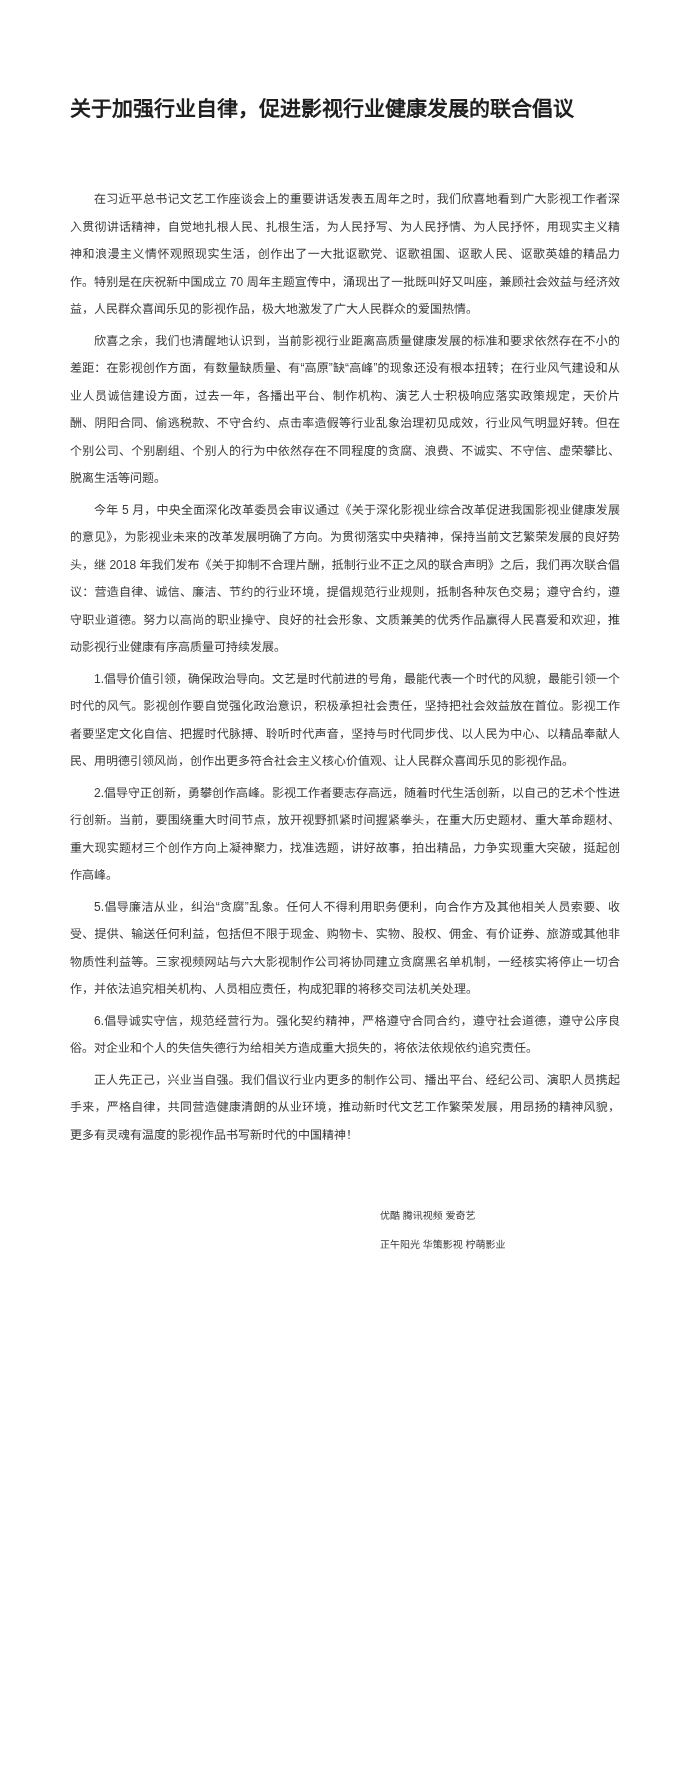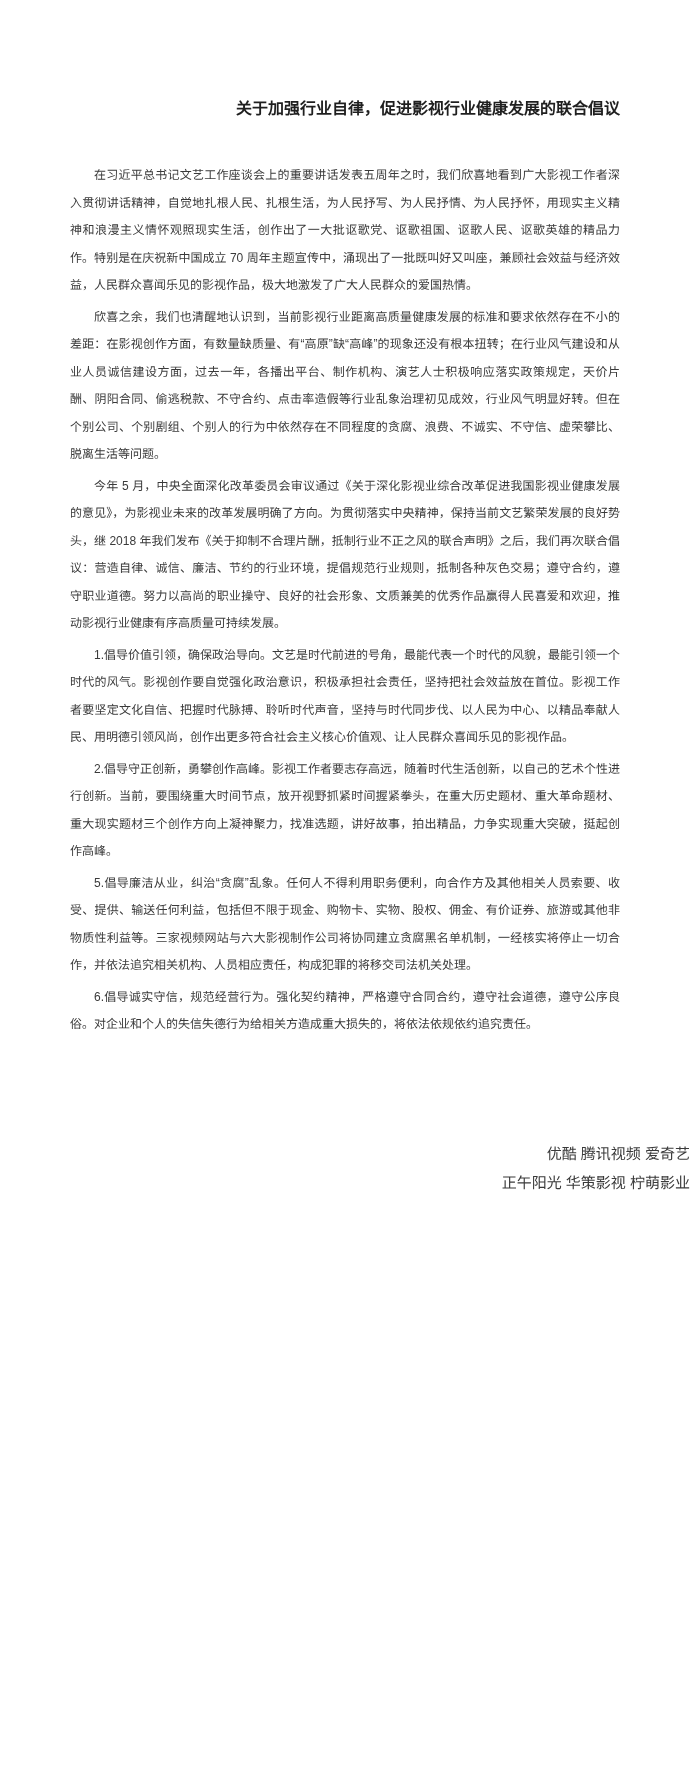--- a/index.html
+++ b/index.html
@@ -10,59 +10,60 @@
   .doc {
     position: relative;
     width: 690px;
     min-height: 1778px;
     box-sizing: border-box;
     padding: 95px 70px 70px 70px;
     background: #ffffff;
     font-family: "Liberation Sans", sans-serif;
   }
   .title {
-    font-size: 16px;
+    font-size: 21px;
     font-weight: 700;
-    text-align: right;
+    text-align: left;
     color: #1f1f1f;
     line-height: 27px;
-    margin: 0 0 40px 0;
+    margin: 0 0 64px 0;
   }
   .content p {
     font-size: 12px;
     line-height: 27.5px;
     color: #3a3a3a;
     text-align: justify;
     text-indent: 2em;
     margin: 0 0 4px 0;
   }
   .signatures {
-    margin: 100px 0 0 310px;
+    margin: 52px 0 0 310px;
     width: 310px;
-    text-align: right;
-    font-size: 15px;
+    text-align: left;
+    font-size: 10px;
     line-height: 29px;
     color: #3a3a3a;
   }
   .sig-line { white-space: nowrap; }
 </style>
 </head>
 <body>
 
 <div class="doc">
   <h1 class="title">关于加强行业自律，促进影视行业健康发展的联合倡议</h1>
 
   <div class="content">
     <p>在习近平总书记文艺工作座谈会上的重要讲话发表五周年之时，我们欣喜地看到广大影视工作者深入贯彻讲话精神，自觉地扎根人民、扎根生活，为人民抒写、为人民抒情、为人民抒怀，用现实主义精神和浪漫主义情怀观照现实生活，创作出了一大批讴歌党、讴歌祖国、讴歌人民、讴歌英雄的精品力作。特别是在庆祝新中国成立 70 周年主题宣传中，涌现出了一批既叫好又叫座，兼顾社会效益与经济效益，人民群众喜闻乐见的影视作品，极大地激发了广大人民群众的爱国热情。</p>
     <p>欣喜之余，我们也清醒地认识到，当前影视行业距离高质量健康发展的标准和要求依然存在不小的差距：在影视创作方面，有数量缺质量、有“高原”缺“高峰”的现象还没有根本扭转；在行业风气建设和从业人员诚信建设方面，过去一年，各播出平台、制作机构、演艺人士积极响应落实政策规定，天价片酬、阴阳合同、偷逃税款、不守合约、点击率造假等行业乱象治理初见成效，行业风气明显好转。但在个别公司、个别剧组、个别人的行为中依然存在不同程度的贪腐、浪费、不诚实、不守信、虚荣攀比、脱离生活等问题。</p>
     <p>今年 5 月，中央全面深化改革委员会审议通过《关于深化影视业综合改革促进我国影视业健康发展的意见》，为影视业未来的改革发展明确了方向。为贯彻落实中央精神，保持当前文艺繁荣发展的良好势头，继 2018 年我们发布《关于抑制不合理片酬，抵制行业不正之风的联合声明》之后，我们再次联合倡议：营造自律、诚信、廉洁、节约的行业环境，提倡规范行业规则，抵制各种灰色交易；遵守合约，遵守职业道德。努力以高尚的职业操守、良好的社会形象、文质兼美的优秀作品赢得人民喜爱和欢迎，推动影视行业健康有序高质量可持续发展。</p>
     <p>1.倡导价值引领，确保政治导向。文艺是时代前进的号角，最能代表一个时代的风貌，最能引领一个时代的风气。影视创作要自觉强化政治意识，积极承担社会责任，坚持把社会效益放在首位。影视工作者要坚定文化自信、把握时代脉搏、聆听时代声音，坚持与时代同步伐、以人民为中心、以精品奉献人民、用明德引领风尚，创作出更多符合社会主义核心价值观、让人民群众喜闻乐见的影视作品。</p>
     <p>2.倡导守正创新，勇攀创作高峰。影视工作者要志存高远，随着时代生活创新，以自己的艺术个性进行创新。当前，要围绕重大时间节点，放开视野抓紧时间握紧拳头，在重大历史题材、重大革命题材、重大现实题材三个创作方向上凝神聚力，找准选题，讲好故事，拍出精品，力争实现重大突破，挺起创作高峰。</p>
     <p>5.倡导廉洁从业，纠治“贪腐”乱象。任何人不得利用职务便利，向合作方及其他相关人员索要、收受、提供、输送任何利益，包括但不限于现金、购物卡、实物、股权、佣金、有价证券、旅游或其他非物质性利益等。三家视频网站与六大影视制作公司将协同建立贪腐黑名单机制，一经核实将停止一切合作，并依法追究相关机构、人员相应责任，构成犯罪的将移交司法机关处理。</p>
     <p>6.倡导诚实守信，规范经营行为。强化契约精神，严格遵守合同合约，遵守社会道德，遵守公序良俗。对企业和个人的失信失德行为给相关方造成重大损失的，将依法依规依约追究责任。</p>
+    <p>正人先正己，兴业当自强。我们倡议行业内更多的制作公司、播出平台、经纪公司、演职人员携起手来，严格自律，共同营造健康清朗的从业环境，推动新时代文艺工作繁荣发展，用昂扬的精神风貌，更多有灵魂有温度的影视作品书写新时代的中国精神！</p>
   </div>
 
   <div class="signatures">
     <div class="sig-line">优酷 腾讯视频 爱奇艺</div>
     <div class="sig-line">正午阳光 华策影视 柠萌影业</div>
 
   </div>
 </div>
 
 </body></html>

